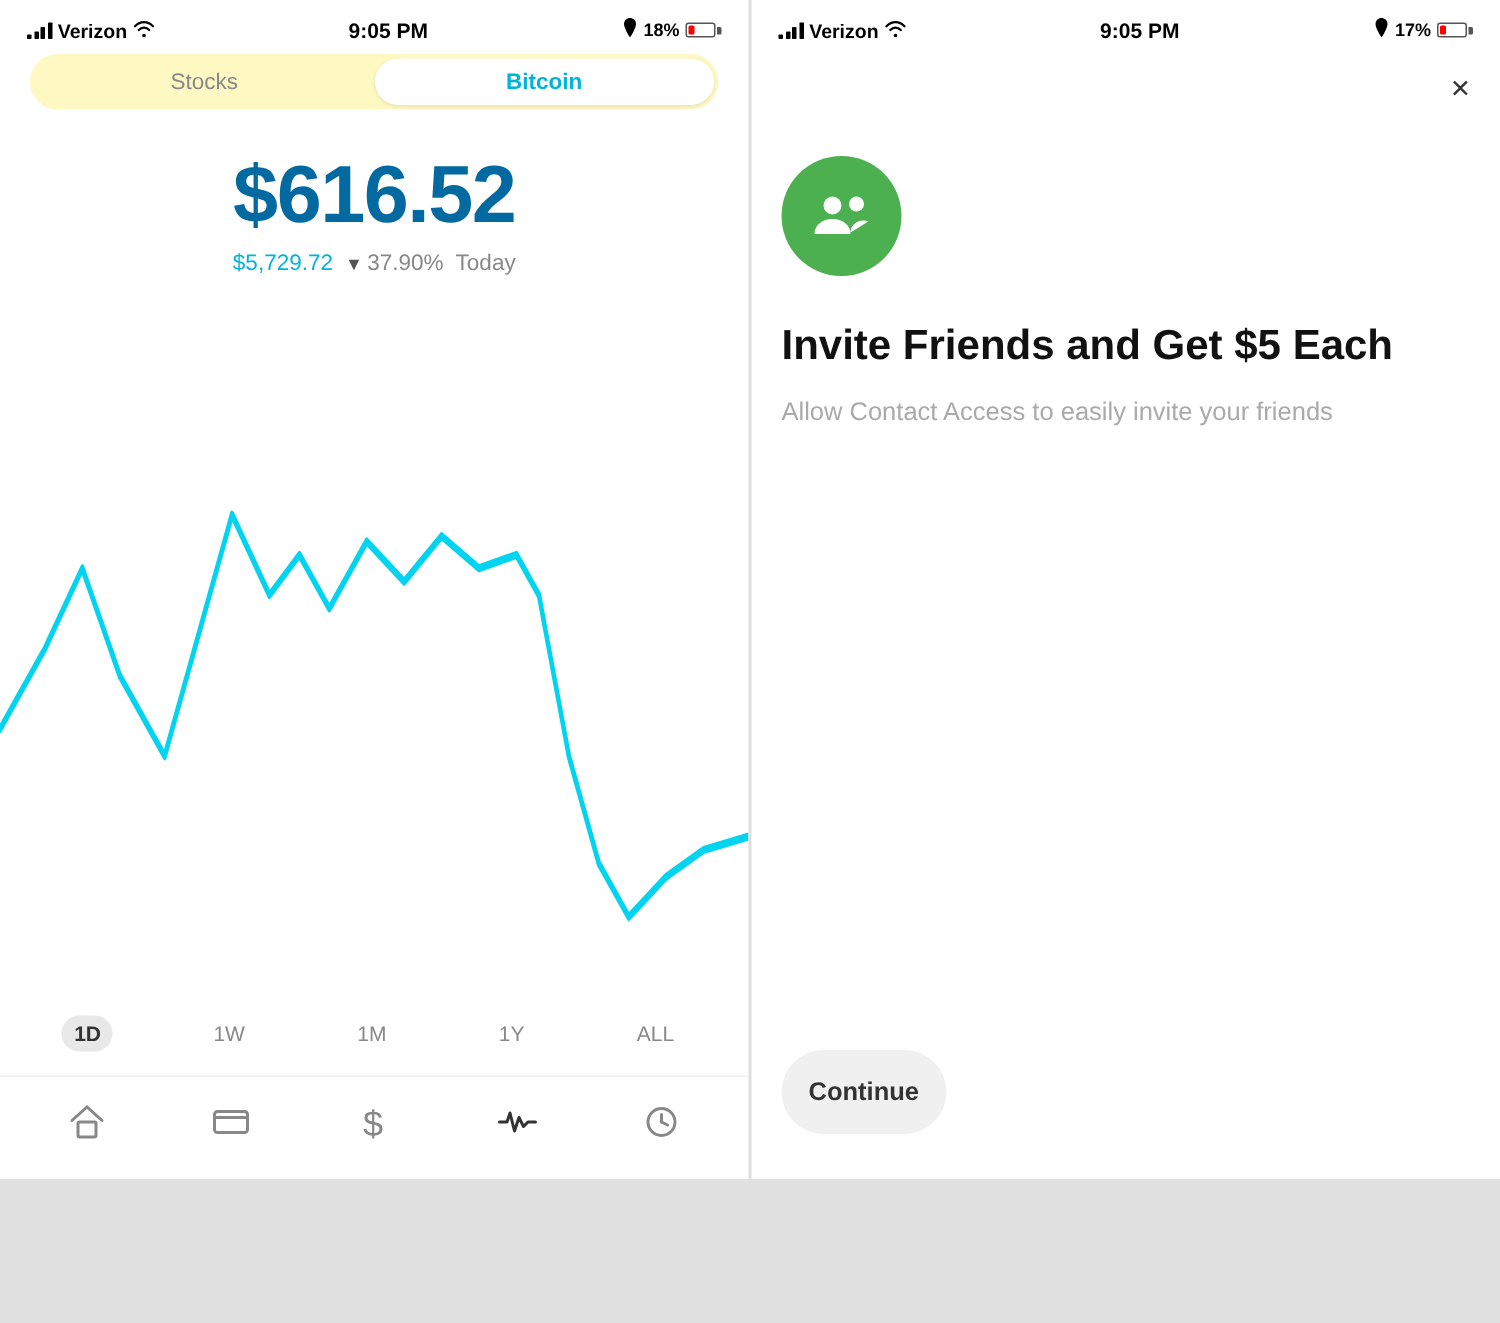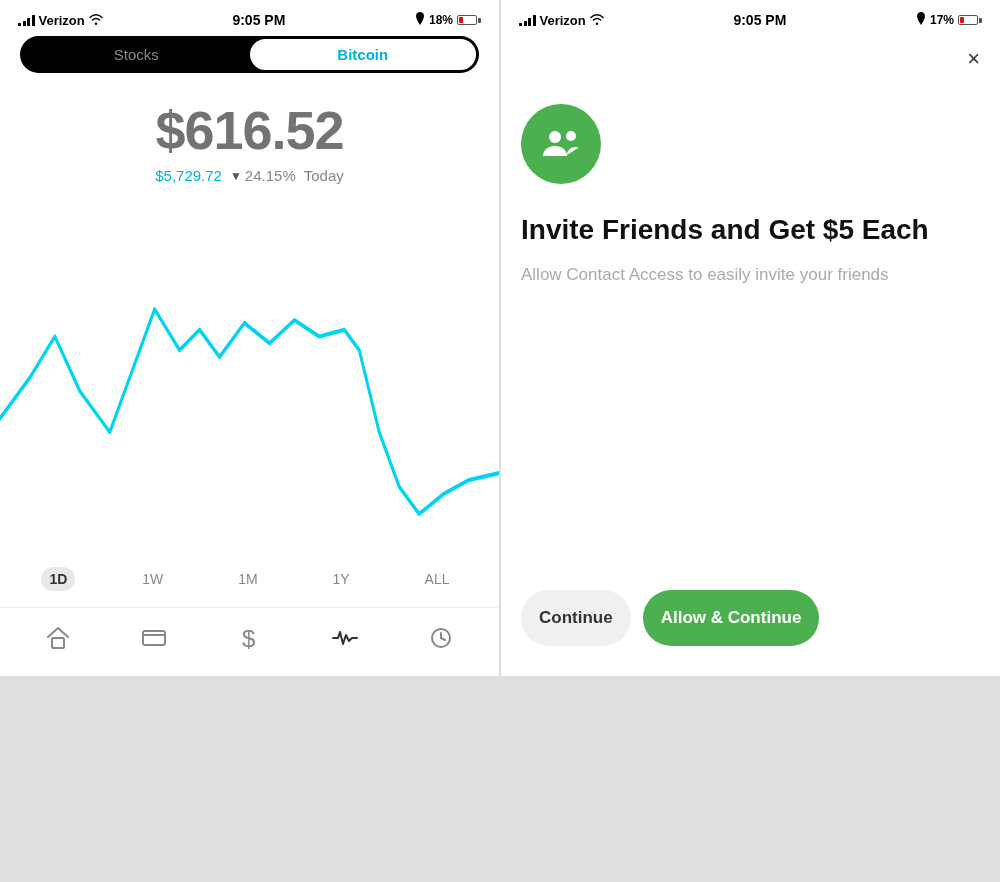--- a/index.html
+++ b/index.html
@@ -16,21 +16,21 @@
       display: flex;
       width: 1000px;
       height: 882px;
       background: #e0e0e0;
       gap: 0;
     }
 
     
     .phone {
       width: 500px;
-      height: 676px;
+      height: 786px;
       background: #fff;
       display: flex;
       flex-direction: column;
       position: relative;
       overflow: hidden;
     }
     .phone-left {
       border-right: 1px solid #ddd;
     }
     .phone-right {
@@ -119,21 +119,21 @@
       height: 40px;
       border-radius: 50%;
       overflow: hidden;
       background: linear-gradient(135deg, #8a6a4a, #c4956a, #7a5535);
     }
 
     
     .tabs-container {
       display: flex;
       margin: 0 20px 16px;
-      background: #000000;
+      background: #fef9c3;
       border-radius: 20px;
       padding: 3px;
     }
     .tab {
       flex: 1;
       text-align: center;
       padding: 7px 0;
       border-radius: 16px;
       font-size: 15px;
       font-weight: 500;
@@ -151,21 +151,21 @@
     }
 
     
     .price-section {
       text-align: center;
       padding: 10px 20px 6px;
     }
     .main-price {
       font-size: 54px;
       font-weight: 700;
-      color: #737373;
+      color: #0369a1;
       letter-spacing: -1px;
     }
     .price-details {
       display: flex;
       align-items: center;
       justify-content: center;
       gap: 8px;
       margin-top: 6px;
       font-size: 15px;
     }
@@ -366,21 +366,21 @@
         <span>Bitcoin</span>
       </div>
     </div>
 
     <div class="price-section">
       <div class="main-price">$616.52</div>
       <div class="price-details">
         <span class="price-secondary">$5,729.72</span>
         <span class="price-change">
           <span class="arrow-down">▼</span>
-          <span>24.15%</span>
+          <span>37.90%</span>
         </span>
         <span class="price-period">Today</span>
       </div>
     </div>
 
     <div class="chart-area">
       <svg class="chart-svg" viewBox="0 0 500 260" preserveAspectRatio="none">
         <polyline points="0,160 30,130 55,100 80,140 110,170 135,120 155,80 180,110 200,95 220,115 245,90 270,105 295,88 320,100 345,95 360,110 380,170 400,210 420,230 445,215 470,205 500,200" fill="none" stroke="#00d4f0" stroke-width="3" stroke-linejoin="round" stroke-linecap="round"></polyline>
       </svg>
     </div>
@@ -482,18 +482,17 @@
           <circle cx="32" cy="14" r="5"></circle>
           <path d="M28 33c0-4.5 3.8-8 8.5-8 1.2 0 2.3.2 3.3.6"></path>
         </svg>
       </div>
 
       <h2 class="invite-title">Invite Friends and Get $5 Each</h2>
       <p class="invite-subtitle">Allow Contact Access to easily invite your friends</p>
 
       <div class="buttons-area">
         <button class="btn-continue">Continue</button>
-        <button class="btn-allow">Allow &amp; Continue</button>
       </div>
     </div>
   </div>
 
 </div>
 
 </body></html>

